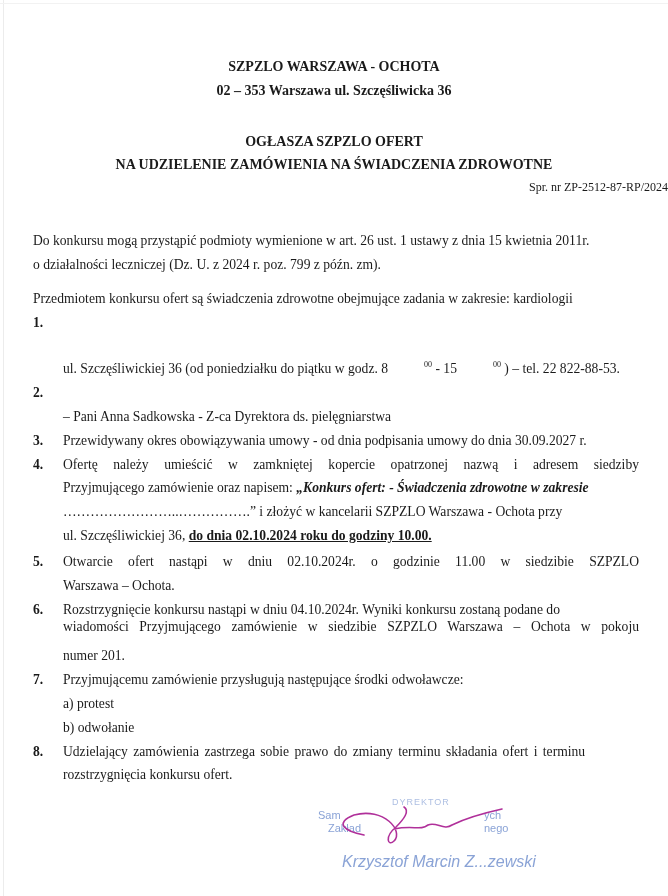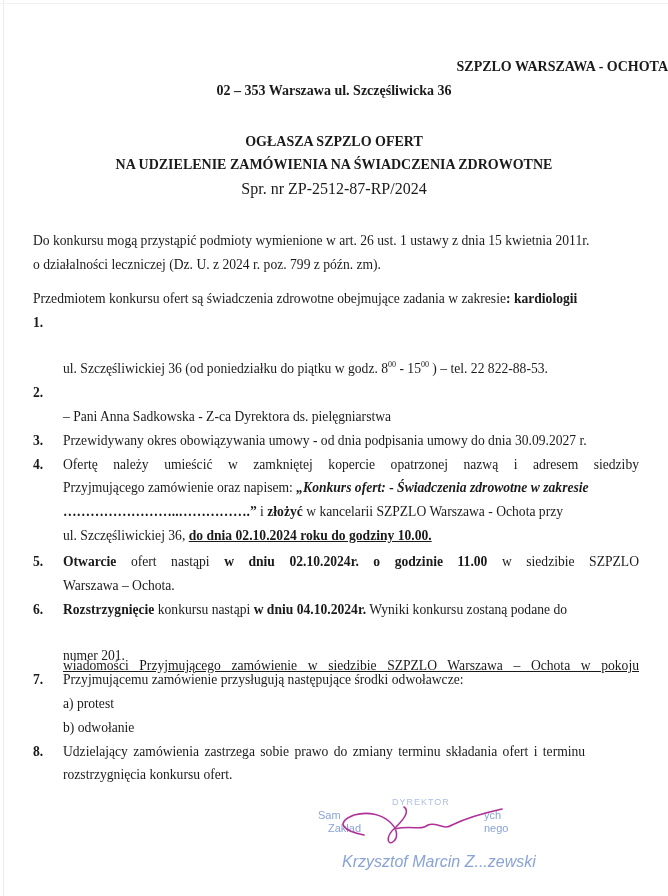--- a/index.html
+++ b/index.html
@@ -3,39 +3,39 @@
 <meta charset="utf-8">
 <style>
   html, body { margin: 0; padding: 0; background: #ffffff; }
   body { width: 668px; height: 896px; position: relative; overflow: hidden;
          font-family: "Liberation Serif", "DejaVu Serif", serif; color: #1a1a1a; }
   .page { position: absolute; left: 0; top: 0; width: 668px; height: 896px; background: #fff; }
   .edge { position: absolute; left: 3px; top: 0; width: 1px; height: 896px; background: #ececec; }
   .edge2 { position: absolute; left: 0; top: 3px; width: 668px; height: 1px; background: #f2f2f2; }
   .center { position: absolute; left: 0; width: 668px; text-align: center; }
   .hdr { font-weight: bold; font-size: 14px; }
-  .sub { font-size: 16px; }
+  .sub { font-size: 12px; text-align: right; }
   .line { position: absolute; font-size: 13.6px; white-space: nowrap; }
   .just { text-align: justify; text-align-last: justify; }
   .num { font-weight: bold; }
-  b { font-weight: bold; }
-  sup { font-size: 8px; vertical-align: 6px; line-height: 0; }
+  b { font-weight: normal; }
+  sup { font-size: 8px; vertical-align: 6px; line-height: 0; margin-left: 36px; }
   .u { text-decoration: underline; font-weight: bold; }
   .bi { font-weight: bold; font-style: italic; }
   .stamp { position: absolute; left: 318px; top: 797px; width: 220px; height: 80px; }
   .stamp-txt { position: absolute; font-family: "Liberation Sans", "DejaVu Sans", sans-serif; color: #8aa3d6; white-space: nowrap; }
 </style>
 </head>
 <body>
 
 <div class="page">
   <div class="edge"></div>
   <div class="edge2"></div>
 
-  <div class="center hdr" style="top:59px;text-align:right;">SZPZLO WARSZAWA - OCHOTA</div>
+  <div class="center hdr" style="top:59px;">SZPZLO WARSZAWA - OCHOTA</div>
   <div class="center hdr" style="top:83px;">02 – 353 Warszawa ul. Szczęśliwicka 36</div>
 
   <div class="center hdr" style="top:134px;">OGŁASZA SZPZLO OFERT</div>
   <div class="center hdr" style="top:157px;">NA UDZIELENIE ZAMÓWIENIA NA ŚWIADCZENIA ZDROWOTNE</div>
   <div class="center sub" style="top:180px;">Spr. nr ZP-2512-87-RP/2024</div>
 
   <div class="line" style="left:33px; top:233px;">Do konkursu mogą przystąpić podmioty wymienione w art. 26 ust. 1 ustawy z dnia 15 kwietnia 2011r.</div>
   <div class="line" style="left:33px; top:257px;">o działalności leczniczej (Dz. U. z 2024 r. poz. 799 z późn. zm).</div>
 
   <div class="line" style="left:33px; top:291px;">
@@ -68,21 +68,21 @@
   <div class="line num" style="left:33px; top:554px;">5.</div>
   <div class="line just" style="left:63px; top:554px; width:576px;">
     <b>Otwarcie</b><span> ofert nastąpi </span><b>w dniu 02.10.2024r. o godzinie 11.00</b><span> w siedzibie SZPZLO</span>
   </div>
   <div class="line" style="left:63px; top:578px;">Warszawa – Ochota.</div>
 
   <div class="line num" style="left:33px; top:602px;">6.</div>
   <div class="line" style="left:63px; top:602px;">
     <b>Rozstrzygnięcie</b><span> konkursu nastąpi </span><b>w dniu 04.10.2024r.</b><span> Wyniki konkursu zostaną podane do</span>
   </div>
-  <div class="line just" style="left:63px; top:658px; width:576px;text-decoration:underline;">wiadomości Przyjmującego zamówienie w siedzibie SZPZLO Warszawa – Ochota w pokoju</div>
+  <div class="line just" style="left:63px; top:619px; width:576px;">wiadomości Przyjmującego zamówienie w siedzibie SZPZLO Warszawa – Ochota w pokoju</div>
   <div class="line" style="left:63px; top:648px;">numer 201.</div>
 
   <div class="line num" style="left:33px; top:672px;">7.</div>
   <div class="line" style="left:63px; top:672px;">Przyjmującemu zamówienie przysługują następujące środki odwoławcze:</div>
   <div class="line" style="left:63px; top:696px;">a) protest</div>
   <div class="line" style="left:63px; top:720px;">b) odwołanie</div>
 
   <div class="line num" style="left:33px; top:744px;">8.</div>
   <div class="line" style="left:63px; top:744px; word-spacing:2px;">Udzielający zamówienia zastrzega sobie prawo do zmiany terminu składania ofert i terminu</div>
   <div class="line" style="left:63px; top:767px;">rozstrzygnięcia konkursu ofert.</div>

